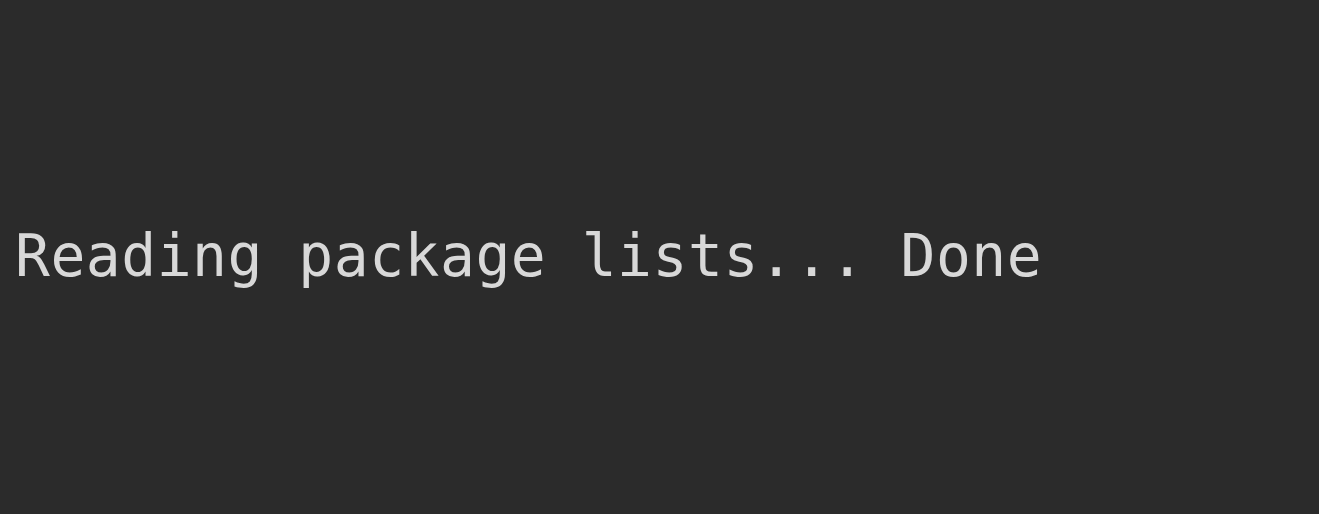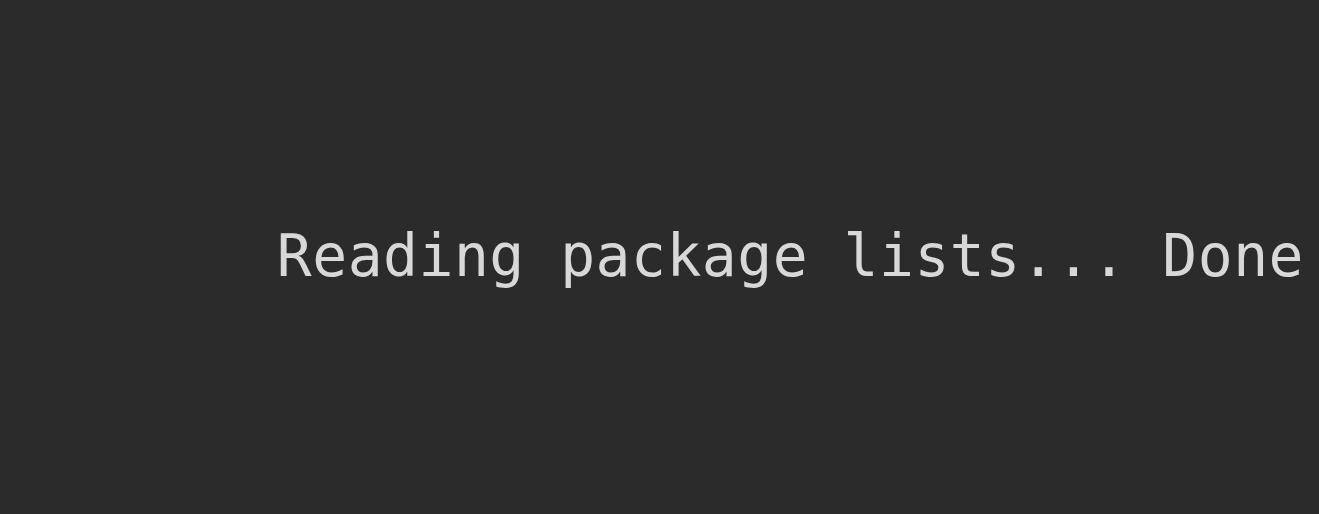--- a/index.html
+++ b/index.html
@@ -17,21 +17,20 @@
       line-height: 1.7;
       overflow: hidden;
     }
     .terminal {
       color: #d8d8d8;
       white-space: pre;
       letter-spacing: 0.5px;
     }
     .line {
       display: block;
-      text-align: right;
     }
   </style>
 </head>
 <body>
 
 <div class="terminal">
   <span class="line"><span>Reading package lists... Done</span></span>
   <span class="line"></span>
   
   

